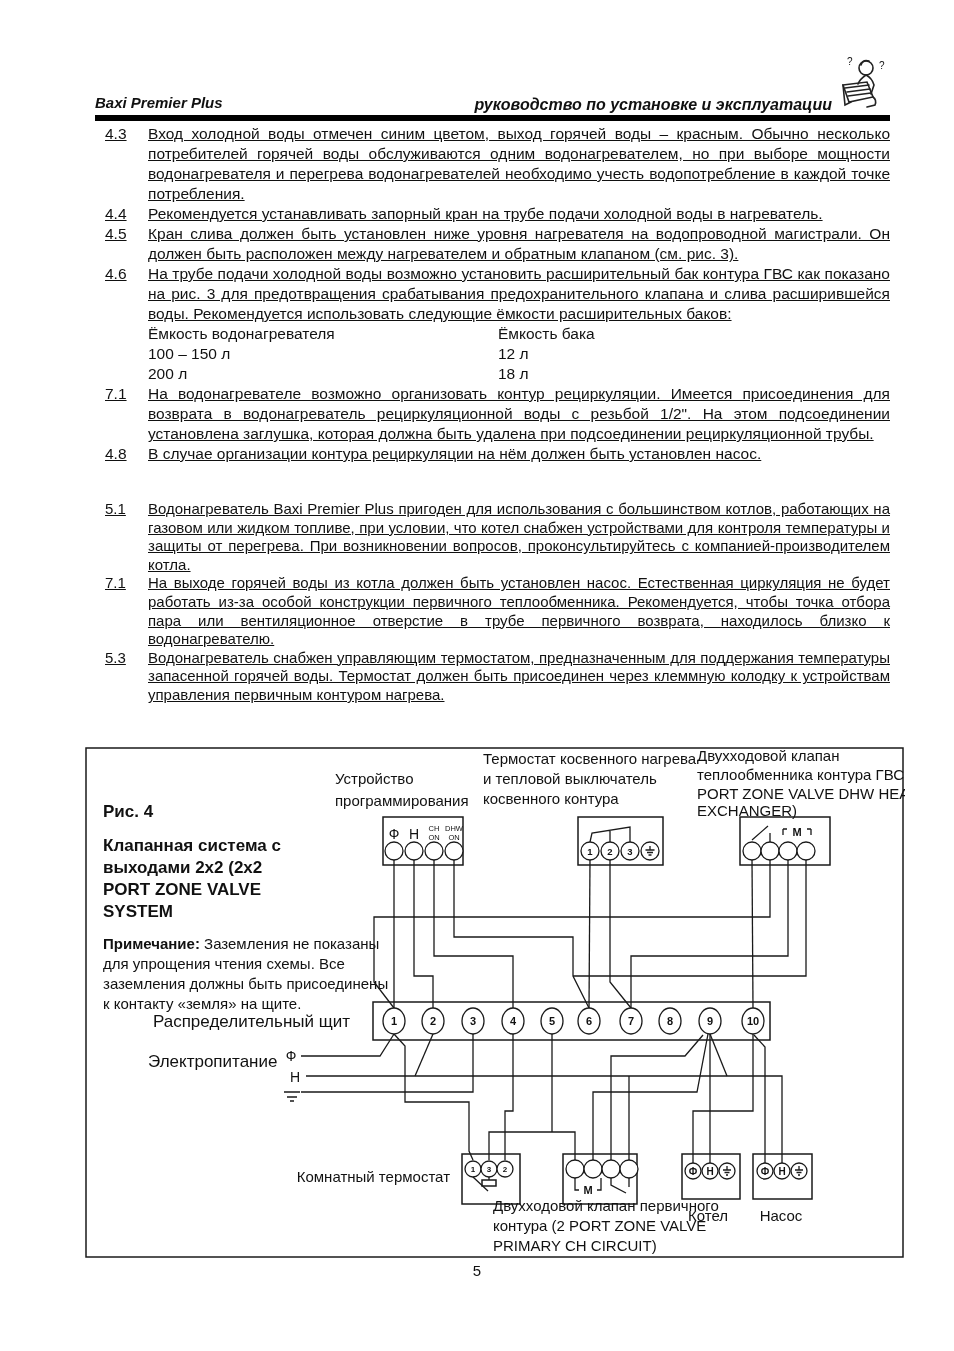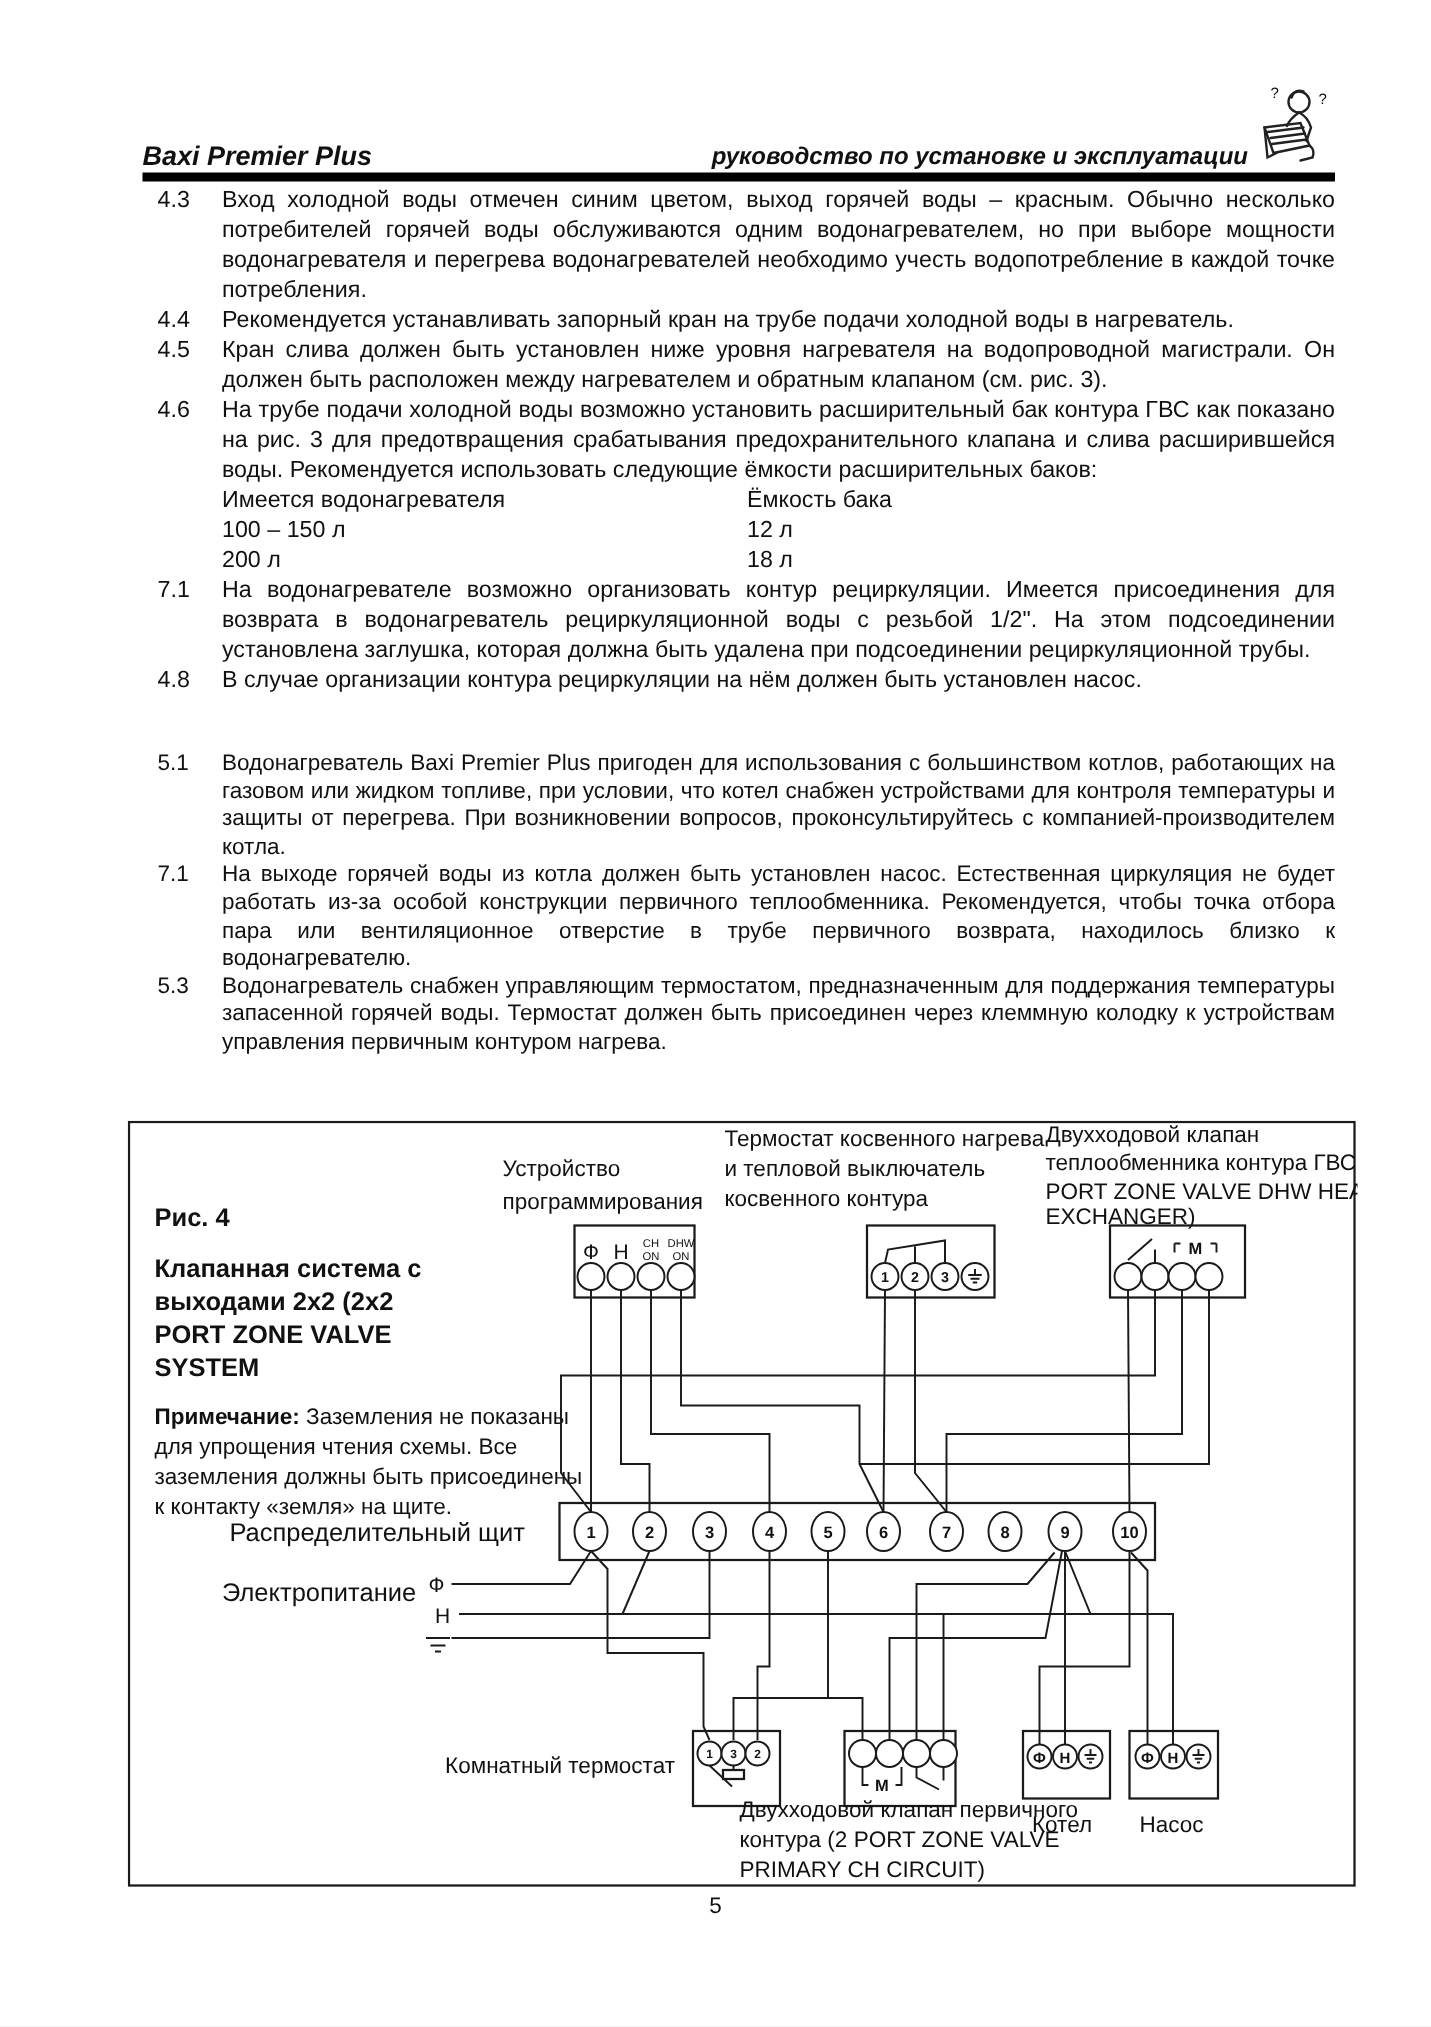--- a/index.html
+++ b/index.html
@@ -1,26 +1,26 @@
 <!DOCTYPE html>
 <html><head>
 <meta charset="utf-8">
 <style>
   html,body{margin:0;padding:0;background:#e8e8e8;}
   .page{position:relative;width:954px;height:1351px;background:#ffffff;
         font-family:"Liberation Sans",sans-serif;color:#111;overflow:hidden;}
   
-  .hdr-left{position:absolute;left:95px;top:94px;font-size:18px;font-weight:bold;font-style:italic;}
+  .hdr-left{position:absolute;left:95px;top:94px;font-size:15px;font-weight:bold;font-style:italic;}
   .hdr-right{position:absolute;right:122px;top:96px;font-size:16px;font-weight:bold;font-style:italic;}
   .hdr-rule{position:absolute;left:95px;top:115px;width:795px;height:6px;background:#000;}
   .logo{position:absolute;left:833px;top:55px;width:58px;height:62px;}
   
   .main4{position:absolute;left:105px;top:124px;width:785px;}
   .main5{position:absolute;left:105px;top:500px;width:785px;}
-  .item{display:flex;align-items:flex-start;}
+  .item{display:flex;align-items:flex-start;text-decoration:underline;}
   .item .num{flex:0 0 43px;font-size:15.5px;line-height:20px;}
   .item .txt{flex:1;margin:0;font-size:15.5px;line-height:20px;text-align:justify;}
   .main5 .item .num,.main5 .item .txt{font-size:15px;line-height:18.6px;}
   .cap-table{margin-left:43px;font-size:15.5px;line-height:20px;}
   .trow{display:flex;}
   .trow .c1{width:350px;}
   .heading{position:absolute;left:90px;top:482px;font-size:21.5px;font-weight:bold;letter-spacing:.2px;}
   .heading .hnum{display:inline-block;width:60px;}
   
   .figure{position:absolute;left:85px;top:747px;width:820px;height:512px;}
@@ -70,21 +70,21 @@
     <div class="item">
       <span class="num">4.5</span>
       <p class="txt">Кран слива должен быть установлен ниже уровня нагревателя на водопроводной магистрали. Он должен быть расположен между нагревателем и обратным клапаном (см. рис. 3).</p>
     </div>
     <div class="item">
       <span class="num">4.6</span>
       <p class="txt">На трубе подачи холодной воды возможно установить расширительный бак контура ГВС как показано на рис. 3 для предотвращения срабатывания предохранительного клапана и слива расширившейся воды. Рекомендуется использовать следующие ёмкости расширительных баков:</p>
     </div>
     <div class="cap-table">
       <div class="trow">
-        <span class="c1">Имеется водонагревателя</span>
+        <span class="c1">Ёмкость водонагревателя</span>
         <span class="c2">Ёмкость бака</span>
       </div>
       <div class="trow">
         <span class="c1">100 – 150 л</span>
         <span class="c2">12 л</span>
       </div>
       <div class="trow">
         <span class="c1">200 л</span>
         <span class="c2">18 л</span>
       </div>

